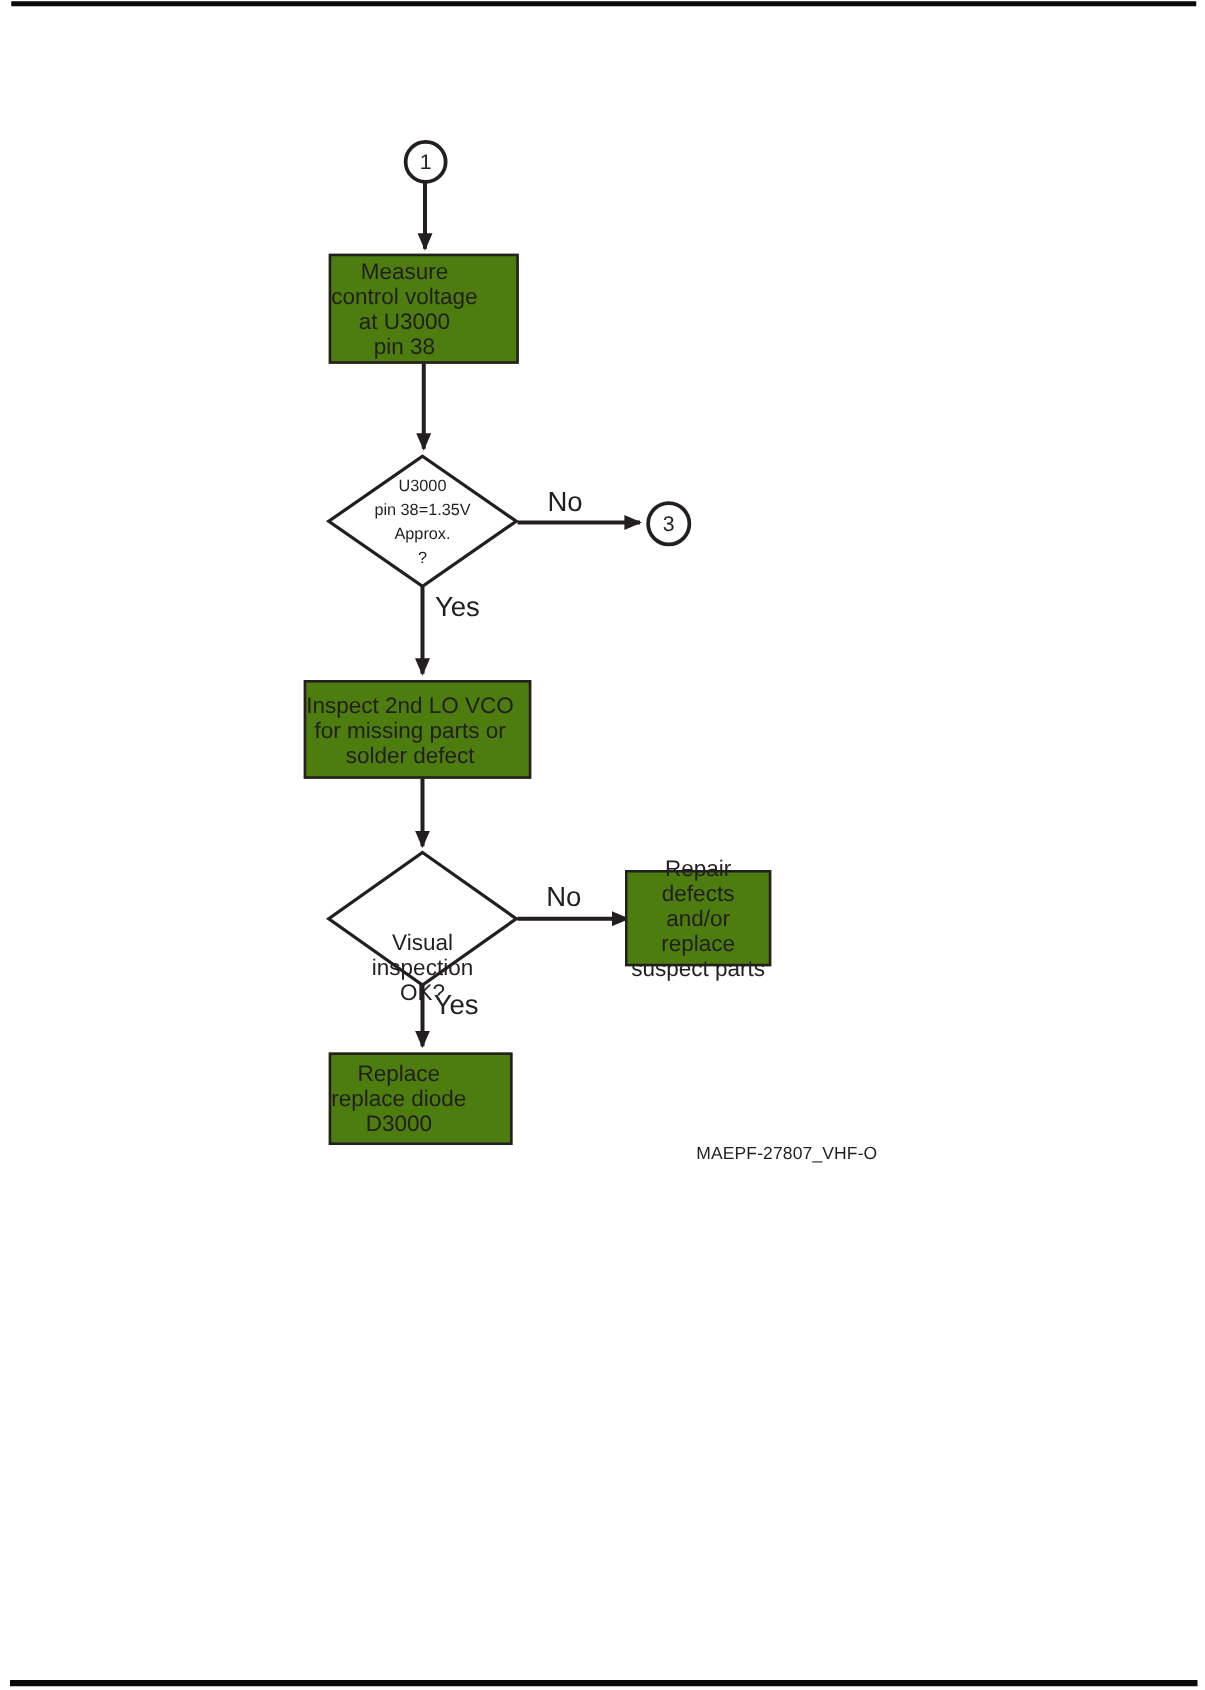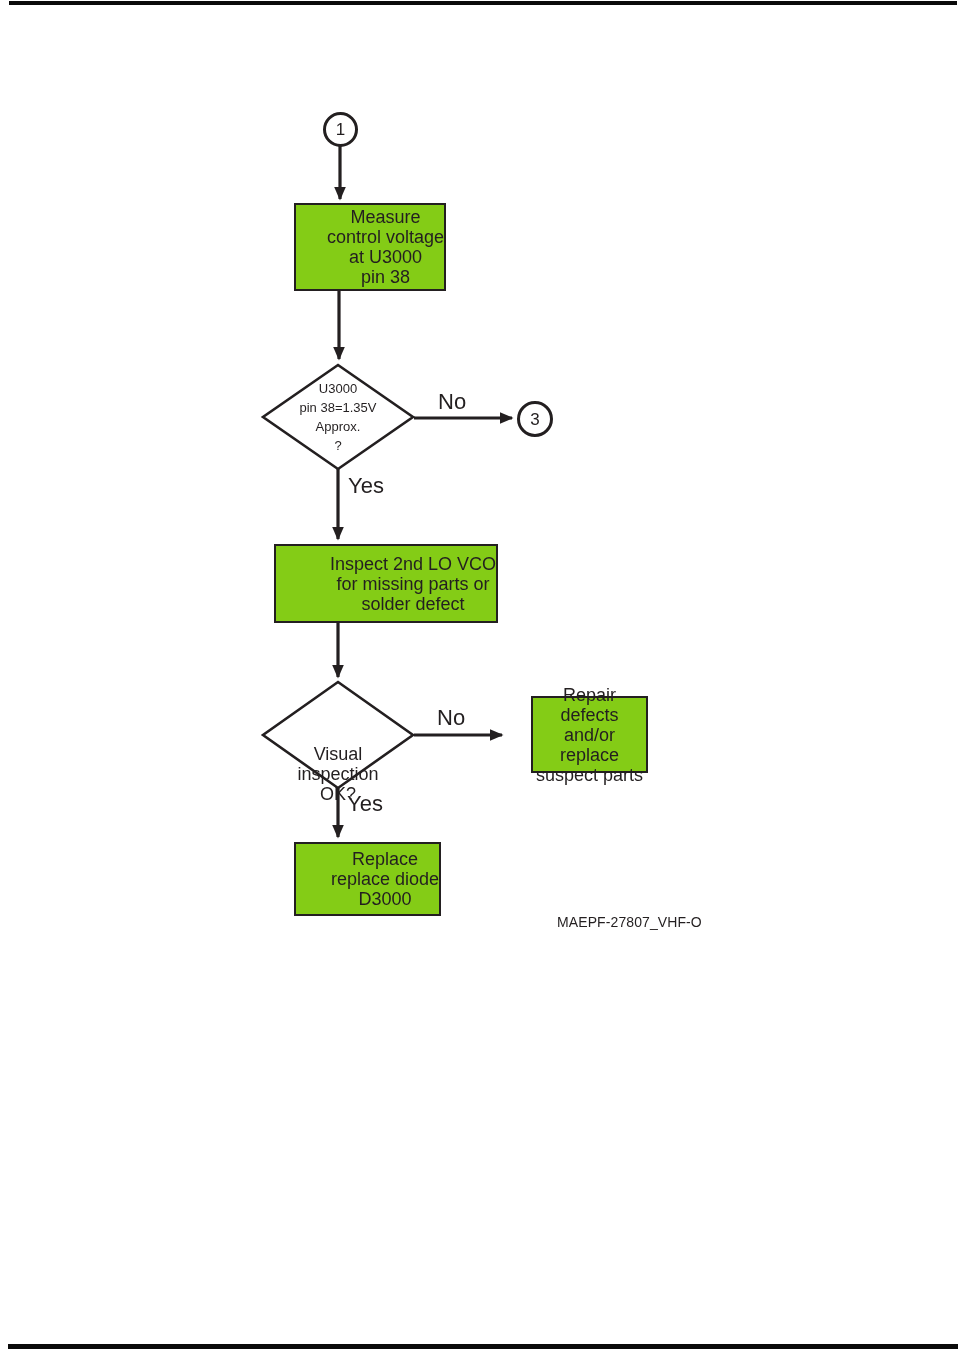--- a/index.html
+++ b/index.html
@@ -41,26 +41,25 @@
     background: #ffffff;
     display: flex;
     align-items: center;
     justify-content: center;
     font-size: 17px;
     line-height: 1;
   }
   .node {
     position: absolute;
     border: 2px solid #231f20;
-    background: #84cc16;
+    background: #4d7c0f;
     display: flex;
     align-items: center;
-    justify-content: flex-end;
+    justify-content: flex-start;
     text-align: center;
-    margin-left: 31px;
   }
   .node-text {
     white-space: pre-line;
     font-size: 18px;
     line-height: 20px;
     text-align: center;
   }
   .decision-text {
     position: absolute;
     display: flex;
@@ -123,21 +122,21 @@
   </div>
 
   <div class="edge-label" style="left:438px; top:393px;">No</div>
 
   <div class="connector" style="left:517px; top:401px; width:36px; height:36px;">
     <span>3</span>
   </div>
 
   <div class="edge-label" style="left:348px; top:477px;">Yes</div>
 
-  <div class="node" style="left:243px; top:544px; width:224px; height:79px;padding-left:21px;">
+  <div class="node" style="left:243px; top:544px; width:182px; height:79px;">
     <div class="node-text">Inspect 2nd LO VCO
 for missing parts or
 solder defect</div>
   </div>
 
   <div class="decision-text" style="left:263px; top:723px; width:150px; height:102px;">
     <div class="node-text">Visual
 inspection
 OK?</div>
   </div>

